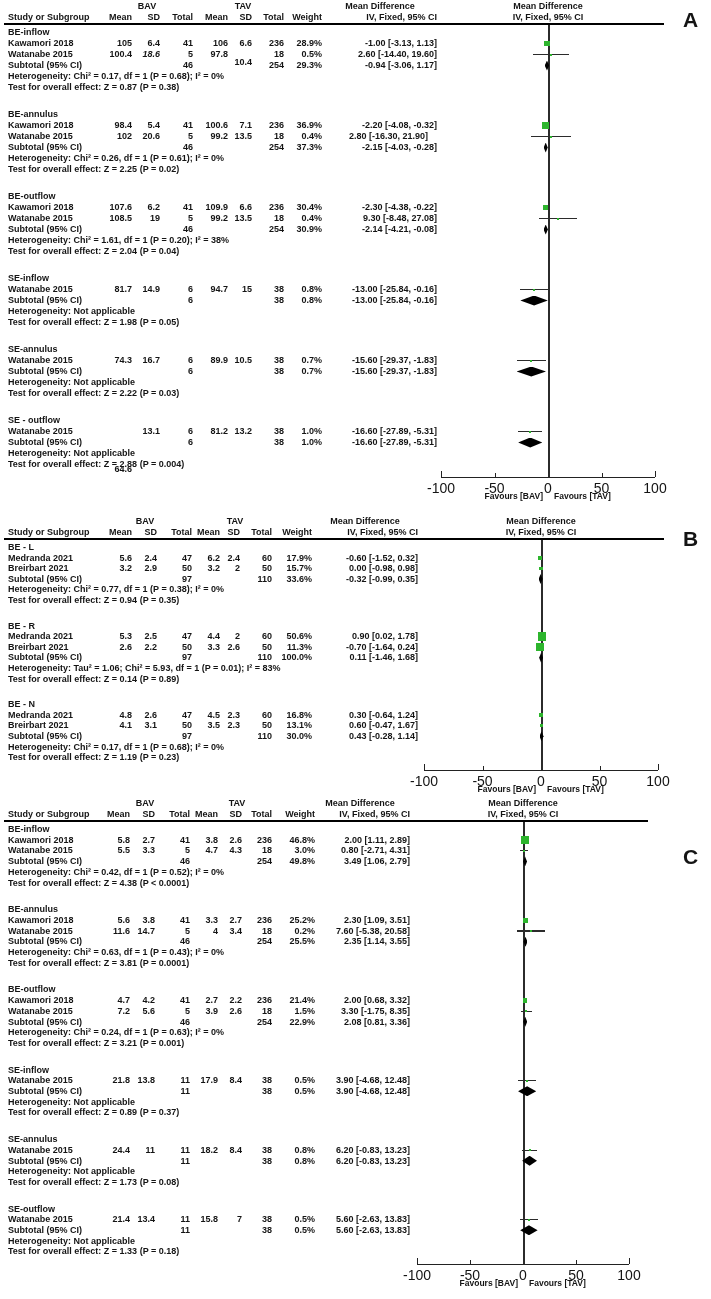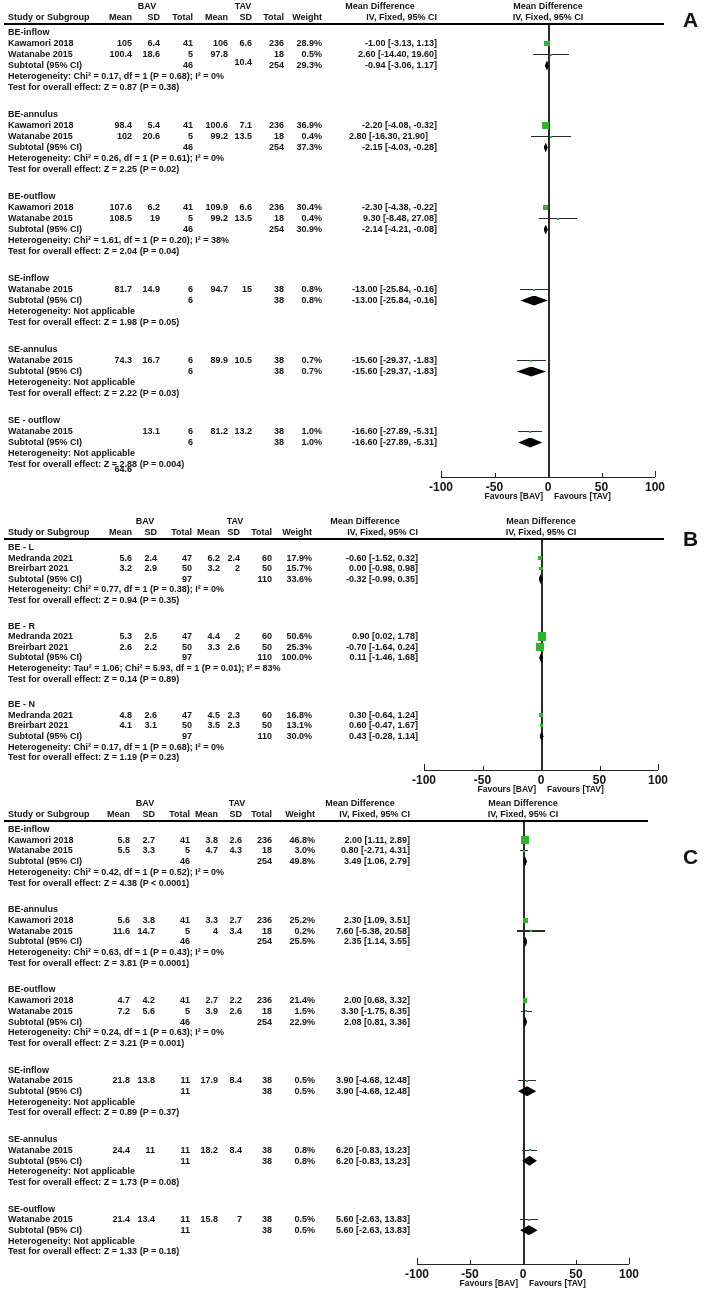--- a/index.html
+++ b/index.html
@@ -11,21 +11,21 @@
   .t{position:absolute;white-space:nowrap;font-size:9px;font-weight:700;line-height:10px;}
   .r{text-align:right;}
   .c{text-align:center;}
   .rule{position:absolute;height:1.6px;background:#000;}
   .zero{position:absolute;width:1.5px;background:#2b2b2b;}
   .ciline{position:absolute;height:1.2px;background:#2b2b2b;}
   .sq{position:absolute;background:#2db52d;}
   .dia{position:absolute;background:#000;clip-path:polygon(0 50%,50% 0,100% 50%,50% 100%);}
   .axline{position:absolute;height:1.3px;background:#222;}
   .tick{position:absolute;width:1.2px;background:#222;}
-  .ticklab{position:absolute;width:40px;text-align:center;font-size:12px;font-weight:700;}
+  .ticklab{position:absolute;width:40px;text-align:center;font-size:14px;font-weight:400;}
   .fav{position:absolute;font-size:8.5px;font-weight:700;white-space:nowrap;}
   .plabel{position:absolute;font-size:21px;font-weight:700;}
   .note{font-weight:600;}
 </style>
 </head>
 <body>
 
 <div id="canvas">
   <section class="panel" id="panel-0" style="top: 0px;">
       <div class="t c" style="left: 117px; top: 1px; width: 60px;">BAV</div>
@@ -50,21 +50,21 @@
       <div class="t r" style="left: 138px; top: 38px; width: 55px;">41</div>
       <div class="t r" style="left: 173px; top: 38px; width: 55px;">106</div>
       <div class="t r" style="left: 197px; top: 38px; width: 55px;">6.6</div>
       <div class="t r" style="left: 229px; top: 38px; width: 55px;">236</div>
       <div class="t r" style="left: 267px; top: 38px; width: 55px;">28.9%</div>
       <div class="t r" style="left: 322px; top: 38px; width: 115px;">-1.00 [-3.13, 1.13]</div>
       <div class="ciline" style="left: 544.651px; top: 43px; width: 4.5582px; z-index: 3;"></div>
       <div class="sq" style="left: 544.151px; top: 40.7215px; width: 5.557px; height: 5.557px; z-index: 4;"></div>
       <div class="t" style="left: 8px; top: 49px;">Watanabe 2015</div>
       <div class="t r" style="left: 77px; top: 49px; width: 55px;">100.4</div>
-      <div class="t r" style="left: 105px; top: 49px; width: 55px;">18.6</div>
+      <div class="t r" style="left: 105px; top: 49px; width: 55px; font-style: italic;">18.6</div>
       <div class="t r" style="left: 138px; top: 49px; width: 55px;">5</div>
       <div class="t r" style="left: 173px; top: 49px; width: 55px;">97.8</div>
       <div class="t r" style="left: 197px; top: 49px; width: 55px; margin-top: 8px;">10.4</div>
       <div class="t r" style="left: 229px; top: 49px; width: 55px;">18</div>
       <div class="t r" style="left: 267px; top: 49px; width: 55px;">0.5%</div>
       <div class="t r" style="left: 322px; top: 49px; width: 115px;">2.60 [-14.40, 19.60]</div>
       <div class="ciline" style="left: 532.592px; top: 54px; width: 36.38px; z-index: 3;"></div>
       <div class="sq" style="left: 549.782px; top: 53.5px; width: 2px; height: 2px; z-index: 4;"></div>
       <div class="t" style="left: 8px; top: 60px;">Subtotal (95% CI)</div>
       <div class="t r" style="left: 138px; top: 60px; width: 55px;">46</div>
@@ -270,21 +270,21 @@
       <div class="t r" style="left: 303px; top: 116.2px; width: 115px;">0.90 [0.02, 1.78]</div>
       <div class="ciline" style="left: 541.023px; top: 121px; width: 2.0592px; z-index: 3;"></div>
       <div class="sq" style="left: 537.864px; top: 117.311px; width: 8.378px; height: 8.378px; z-index: 4;"></div>
       <div class="t" style="left: 8px; top: 126.8px;">Breirbart 2021</div>
       <div class="t r" style="left: 77px; top: 126.8px; width: 55px;">2.6</div>
       <div class="t r" style="left: 102px; top: 126.8px; width: 55px;">2.2</div>
       <div class="t r" style="left: 137px; top: 126.8px; width: 55px;">50</div>
       <div class="t r" style="left: 165px; top: 126.8px; width: 55px;">3.3</div>
       <div class="t r" style="left: 185px; top: 126.8px; width: 55px;">2.6</div>
       <div class="t r" style="left: 217px; top: 126.8px; width: 55px;">50</div>
-      <div class="t r" style="left: 257px; top: 126.8px; width: 55px;">25.3%</div>
+      <div class="t r" style="left: 257px; top: 126.8px; width: 55px;">11.3%</div>
       <div class="t r" style="left: 303px; top: 126.8px; width: 115px;">-0.70 [-1.64, 0.24]</div>
       <div class="ciline" style="left: 539.081px; top: 131.6px; width: 2.1996px; z-index: 3;"></div>
       <div class="sq" style="left: 536.07px; top: 127.989px; width: 8.222px; height: 8.222px; z-index: 4;"></div>
       <div class="t" style="left: 8px; top: 137.4px;">Subtotal (95% CI)</div>
       <div class="t r" style="left: 137px; top: 137.4px; width: 55px;">97</div>
       <div class="t r" style="left: 217px; top: 137.4px; width: 55px;">110</div>
       <div class="t r" style="left: 257px; top: 137.4px; width: 55px;">100.0%</div>
       <div class="t r" style="left: 303px; top: 137.4px; width: 115px;">0.11 [-1.46, 1.68]</div>
       <div class="dia" style="left: 539.129px; top: 137.7px; width: 4px; height: 10px; z-index: 4;"></div>
       <div class="t note" style="left: 8px; top: 148px;">Heterogeneity: Tau² = 1.06; Chi² = 5.93, df = 1 (P = 0.01); I² = 83%</div>

